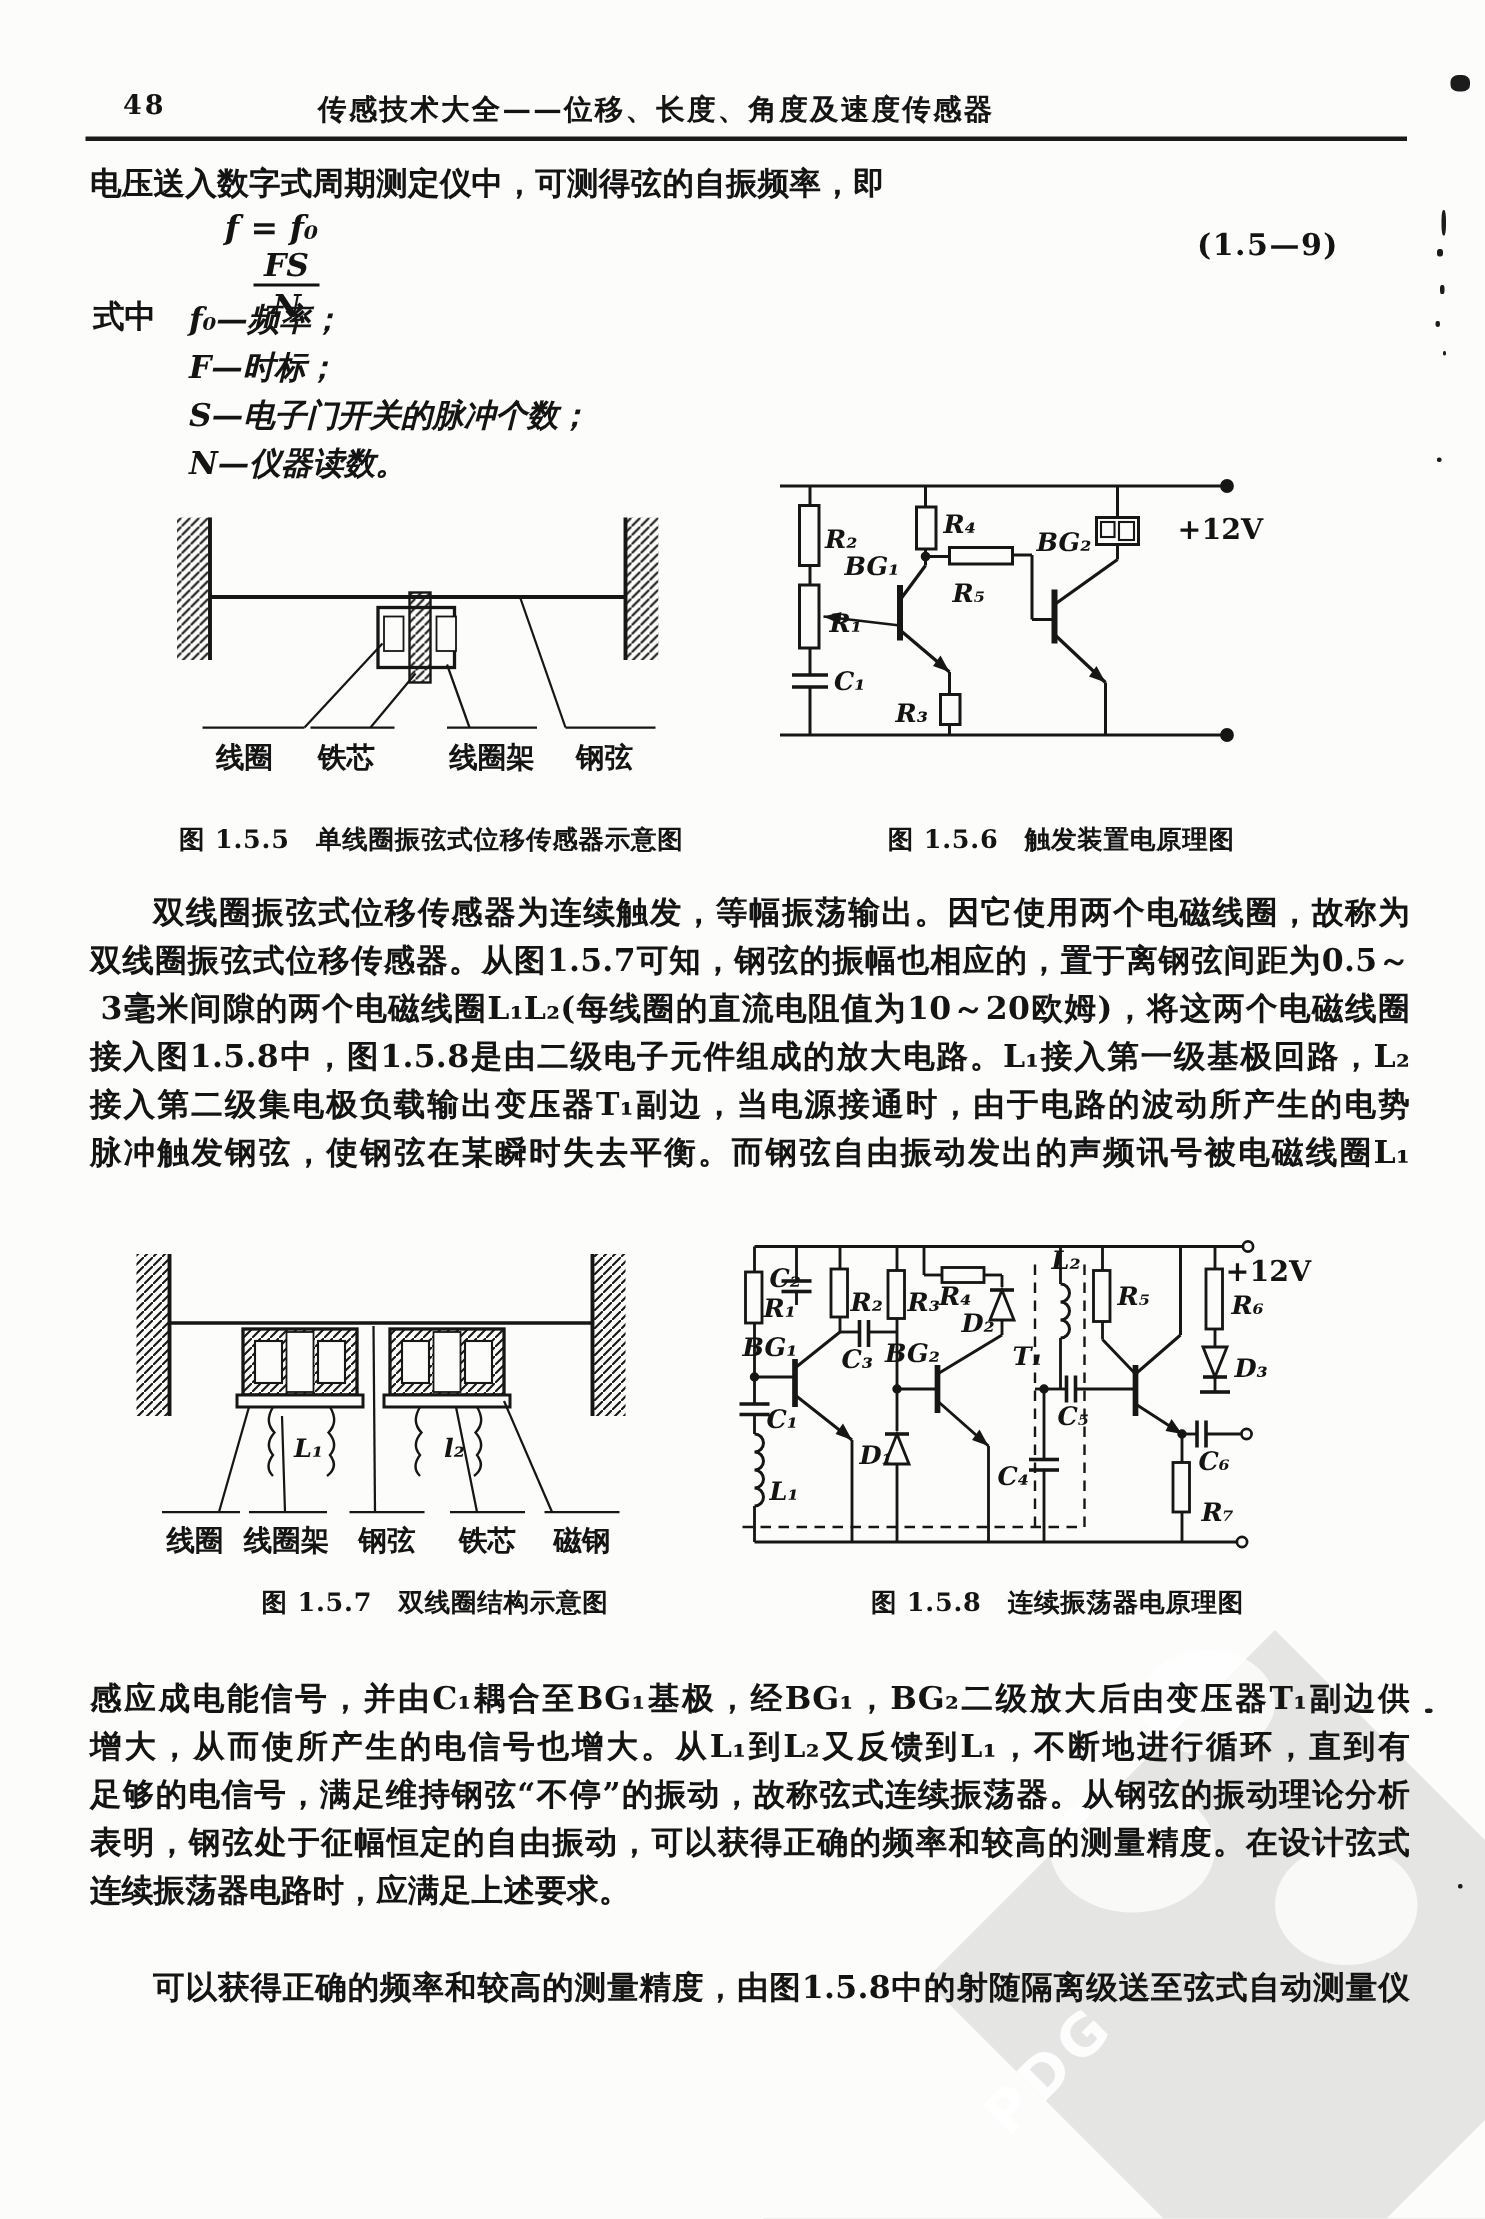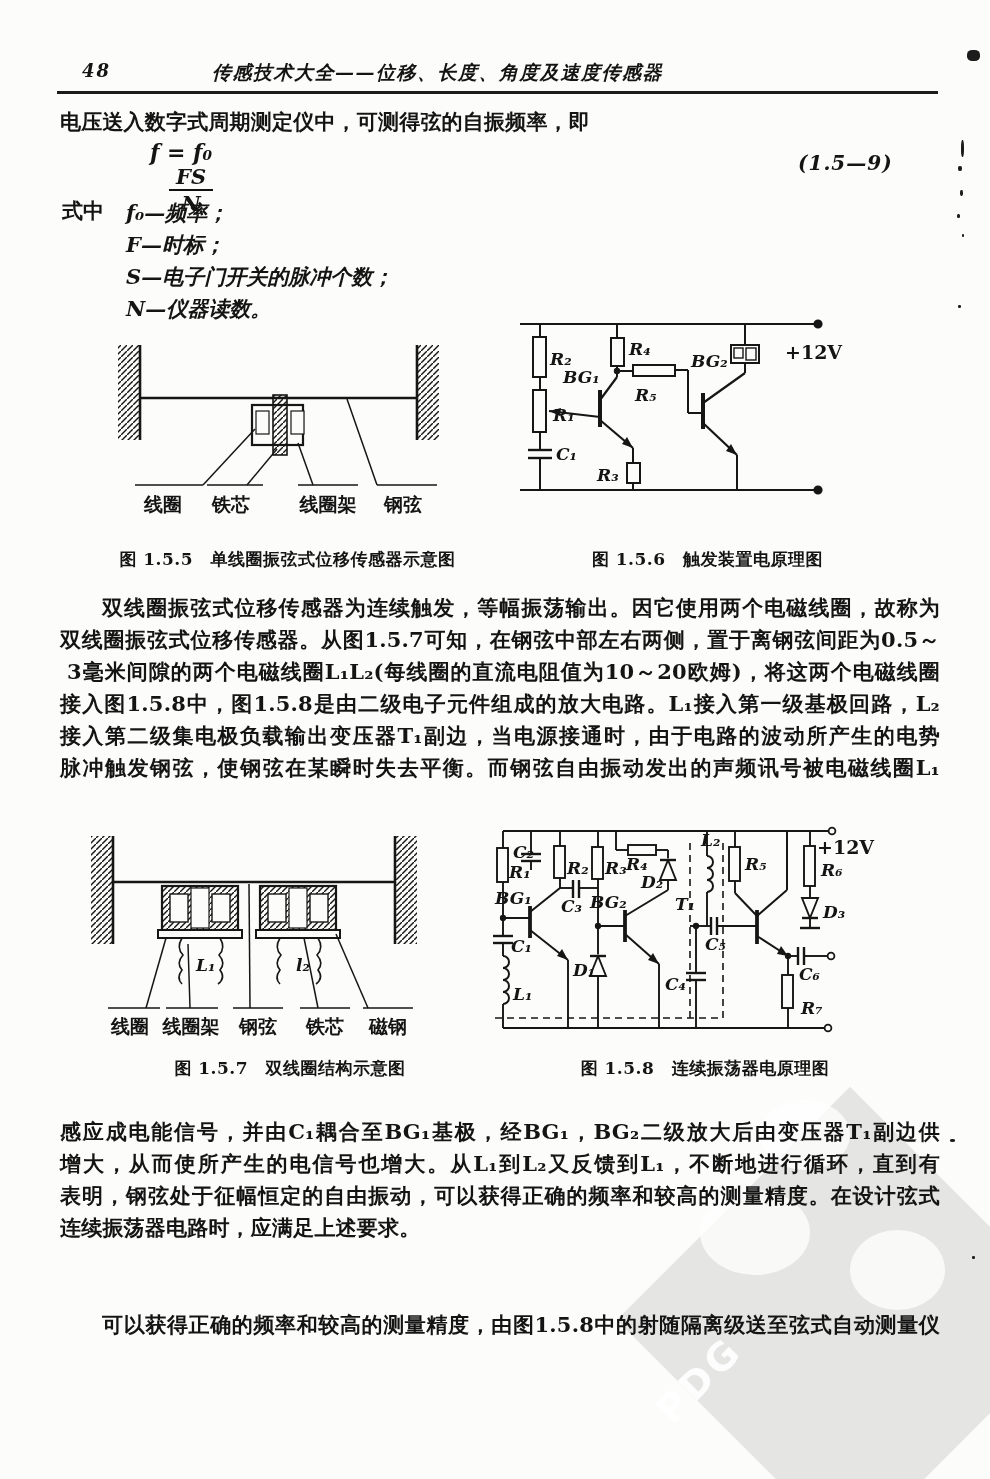--- a/index.html
+++ b/index.html
@@ -1,19 +1,19 @@
 <!DOCTYPE html>
 <html><head>
 <meta charset="utf-8">
 <style>
   html,body{margin:0;padding:0;background:#e8e8e6;}
   .page{position:relative;width:990px;height:1479px;background:#fcfcfa;overflow:hidden;
         font-family:"DejaVu Serif",serif;color:#141414;}
   .abs{position:absolute;}
-  .txt{font-weight:600;font-style:italic;}
+  .txt{font-weight:600;}
   
   .pagenum{left:82px;top:60px;font-size:18px;letter-spacing:2px;}
   .booktitle{left:0;top:60px;width:875px;text-align:center;font-size:19px;letter-spacing:1.5px;}
   .rule{left:57px;top:91px;width:881px;height:2.6px;background:#1b1b1b;}
   
   .block{left:60px;width:880px;}
   .bl{font-size:21px;line-height:31.9px;letter-spacing:.2px;font-weight:600;}
   .j{text-align:justify;text-align-last:justify;}
   .ind{text-indent:42px;}
   .tind{text-indent:7px;}
@@ -174,21 +174,21 @@
     <text class="complab" x="58" y="68" fill="#141414">BG₁</text>
     <text class="complab" x="130" y="86" fill="#141414">R₅</text>
     <text class="complab" x="92" y="166" fill="#141414">R₃</text>
     <text class="complab" x="186" y="52" fill="#141414">BG₂</text>
     <text class="v12" x="280" y="44" fill="#141414">+12V</text>
   </svg>
   <div class="abs cap layer" style="left:575px;top:548px;width:265px;">图 1.5.6　触发装置电原理图</div>
 
   <div class="abs block layer" style="top:592px;">
     <div class="bl j ind">双线圈振弦式位移传感器为连续触发，等幅振荡输出。因它使用两个电磁线圈，故称为</div>
-    <div class="bl j">双线圈振弦式位移传感器。从图1.5.7可知，在钢弦中部左右两侧，置于离钢弦间距为0.5～</div>
+    <div class="bl j">双线圈振弦式位移传感器。从图1.5.7可知，钢弦的振幅也相应的，置于离钢弦间距为0.5～</div>
     <div class="bl j tind">3毫米间隙的两个电磁线圈L₁L₂(每线圈的直流电阻值为10～20欧姆)，将这两个电磁线圈</div>
     <div class="bl j">接入图1.5.8中，图1.5.8是由二级电子元件组成的放大电路。L₁接入第一级基极回路，L₂</div>
     <div class="bl j">接入第二级集电极负载输出变压器T₁副边，当电源接通时，由于电路的波动所产生的电势</div>
     <div class="bl j">脉冲触发钢弦，使钢弦在某瞬时失去平衡。而钢弦自由振动发出的声频讯号被电磁线圈L₁</div>
   </div>
 
   <svg class="abs layer" style="left:78px;top:826px;" width="350" height="222" viewBox="0 0 350 222">
     <defs>
       <pattern id="h7" patternUnits="userSpaceOnUse" width="6" height="6">
         <path d="M0,6 L6,0" stroke="#161616" stroke-width="1.4"></path>
@@ -383,20 +383,21 @@
     <text class="complab" x="182" y="172" fill="#141414">C₄</text>
     <text class="complab" x="316" y="162" fill="#141414">C₆</text>
     <text class="complab" x="30" y="182" fill="#141414">L₁</text>
     <text class="complab" x="318" y="196" fill="#141414">R₇</text>
   </svg>
   <div class="abs cap layer" style="left:565px;top:1057px;width:280px;">图 1.5.8　连续振荡器电原理图</div>
 
   <div class="abs block layer" style="top:1116px;">
     <div class="bl j">感应成电能信号，并由C₁耦合至BG₁基极，经BG₁，BG₂二级放大后由变压器T₁副边供</div>
     <div class="bl j">增大，从而使所产生的电信号也增大。从L₁到L₂又反馈到L₁，不断地进行循环，直到有</div>
+    <div class="bl j">足够的电信号，满足维持钢弦“不停”的振动，故称弦式连续振荡器。从钢弦的振动理论分析</div>
     <div class="bl j">表明，钢弦处于征幅恒定的自由振动，可以获得正确的频率和较高的测量精度。在设计弦式</div>
     <div class="bl">连续振荡器电路时，应满足上述要求。</div>
   </div>
 
   <div class="abs block layer" style="top:1309px;">
     <div class="bl j ind">可以获得正确的频率和较高的测量精度，由图1.5.8中的射随隔离级送至弦式自动测量仪</div>
   </div>
 
   <div class="abs speck" style="left:967px;top:50px;width:13px;height:11px;"></div>
   <div class="abs speck" style="left:961px;top:140px;width:3px;height:17px;"></div>

